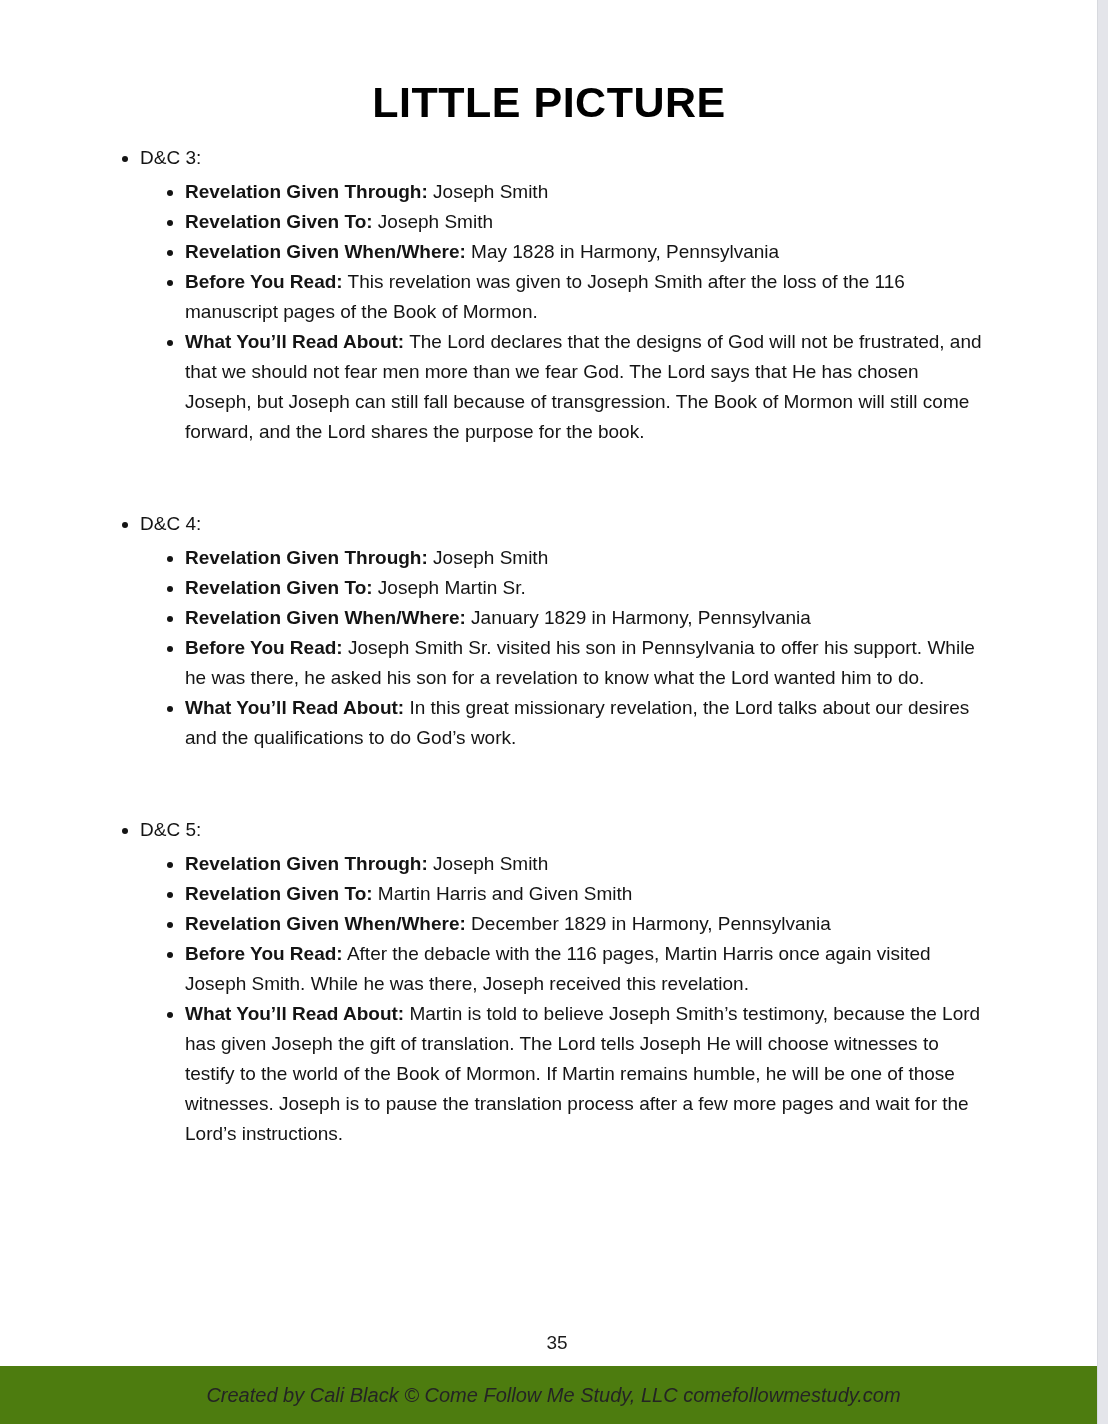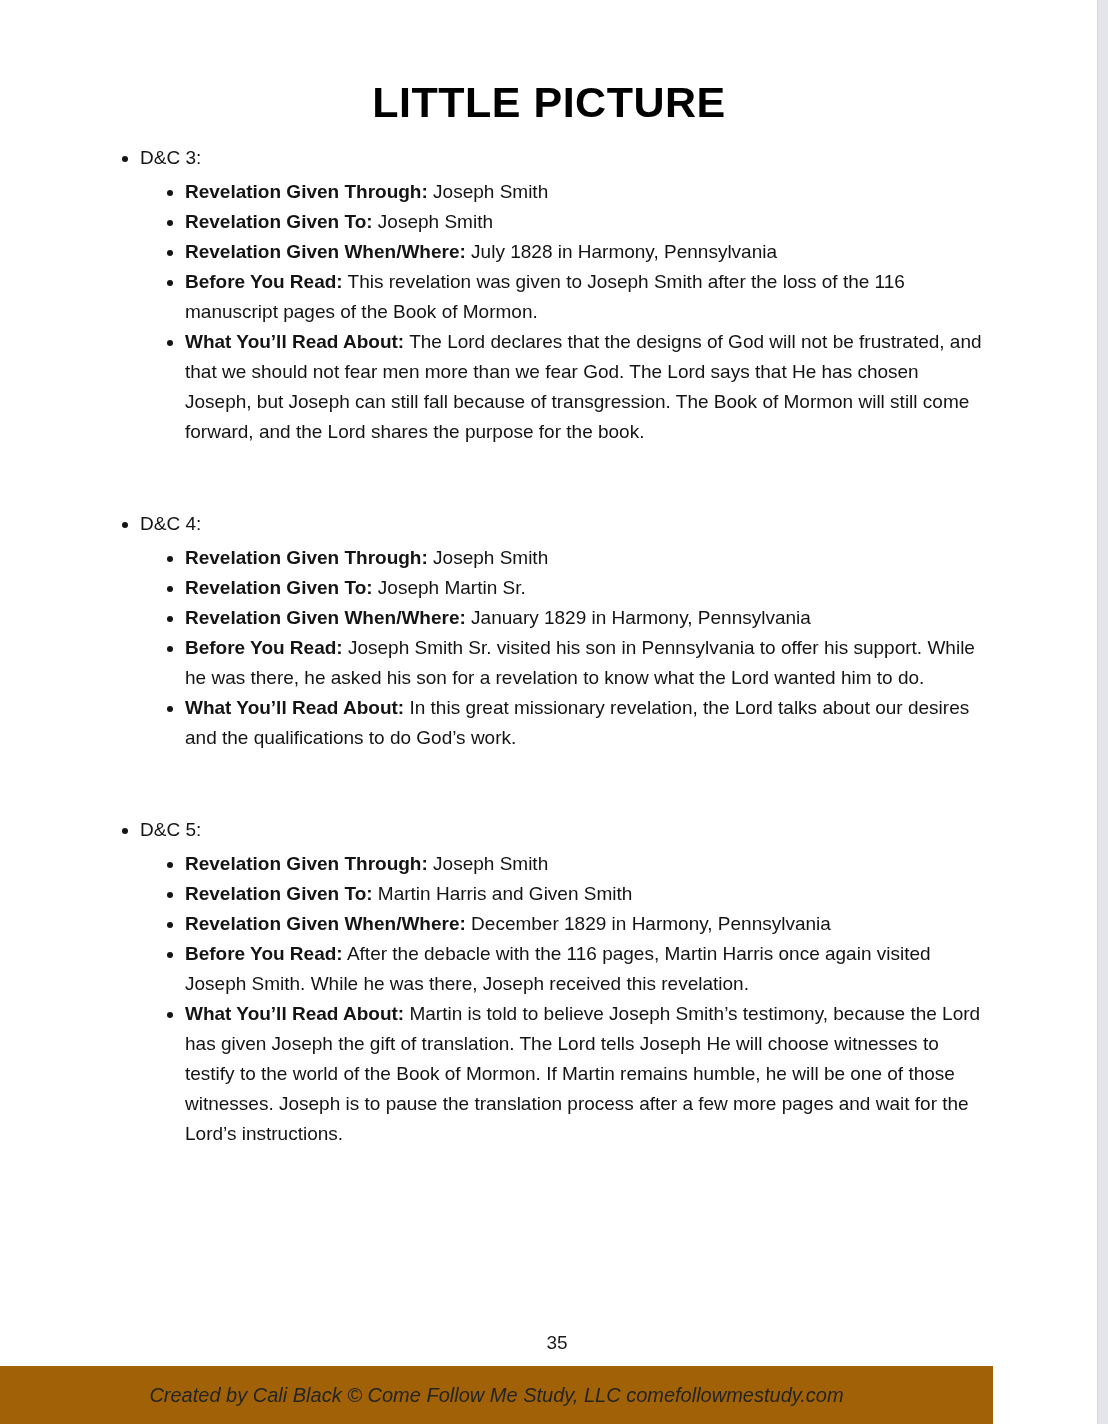--- a/index.html
+++ b/index.html
@@ -92,23 +92,23 @@
     width: 1098px;
     text-align: center;
     font-size: 19px;
     line-height: 24px;
     color: #1c1c1c;
   }
   .footer-band {
     position: absolute;
     bottom: 0;
     left: 0;
-    width: 993px;
+    width: 1107px;
     height: 58px;
-    background: #a16207;
+    background: #4d7c0f;
     display: flex;
     align-items: center;
     justify-content: center;
     z-index: 1;
   }
   .footer-text {
     font-size: 20px;
     font-style: italic;
     color: #242424;
   }
@@ -122,21 +122,21 @@
   <div class="content">
   <div class="section">
     <ul class="level1">
       <li>
         <span class="section-heading">D&amp;C 3:</span>
         <ul class="level2">
   <li><span class="item-label">Revelation Given Through:</span> <span class="item-text">Joseph Smith</span></li>
 
   <li><span class="item-label">Revelation Given To:</span> <span class="item-text">Joseph Smith</span></li>
 
-  <li><span class="item-label">Revelation Given When/Where:</span> <span class="item-text">July 1828 in Harmony, Pennsylvania</span></li>
+  <li><span class="item-label">Revelation Given When/Where:</span> <span class="item-text">May 1828 in Harmony, Pennsylvania</span></li>
 
   <li><span class="item-label">Before You Read:</span> <span class="item-text">This revelation was given to Joseph Smith after the loss of the 116 manuscript pages of the Book of Mormon.</span></li>
 
   <li><span class="item-label">What You’ll Read About:</span> <span class="item-text">The Lord declares that the designs of God will not be frustrated, and that we should not fear men more than we fear God. The Lord says that He has chosen Joseph, but Joseph can still fall because of transgression. The Book of Mormon will still come forward, and the Lord shares the purpose for the book.</span></li>
 </ul>
       </li>
     </ul>
   </div>
 
   <div class="section">

